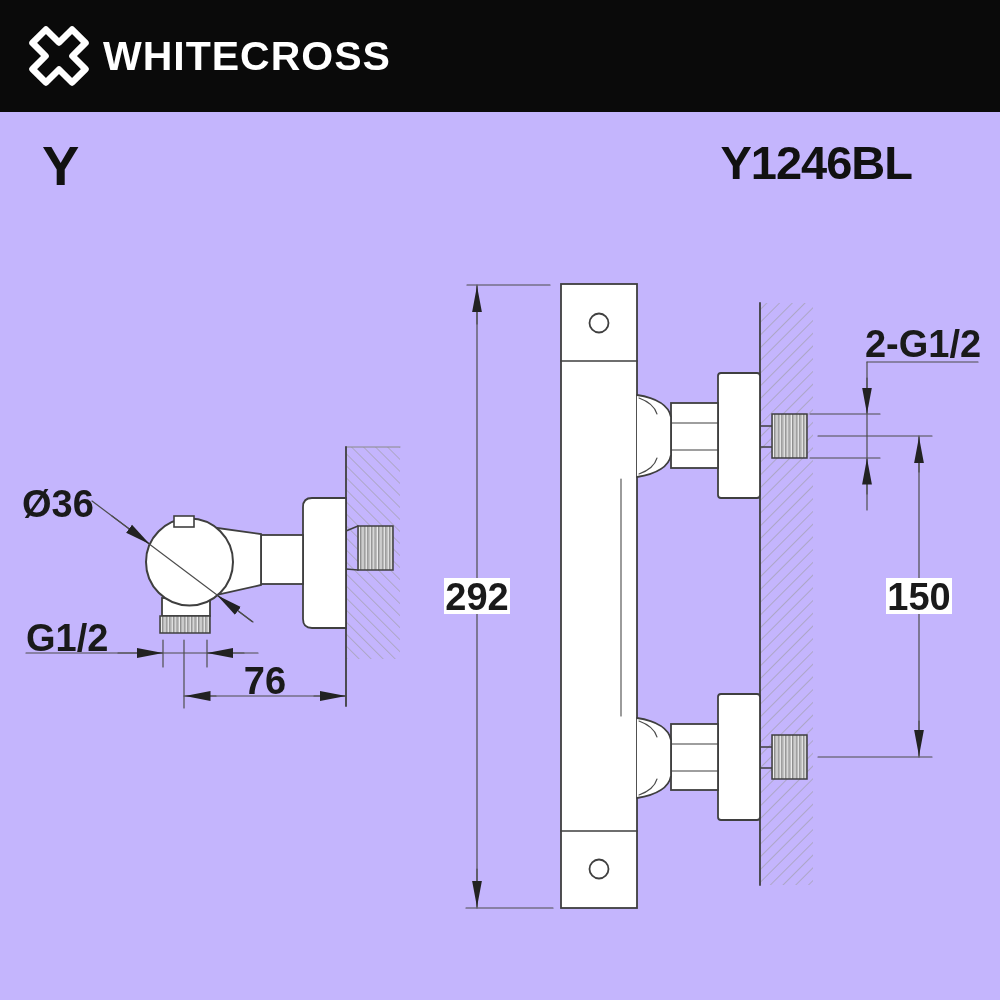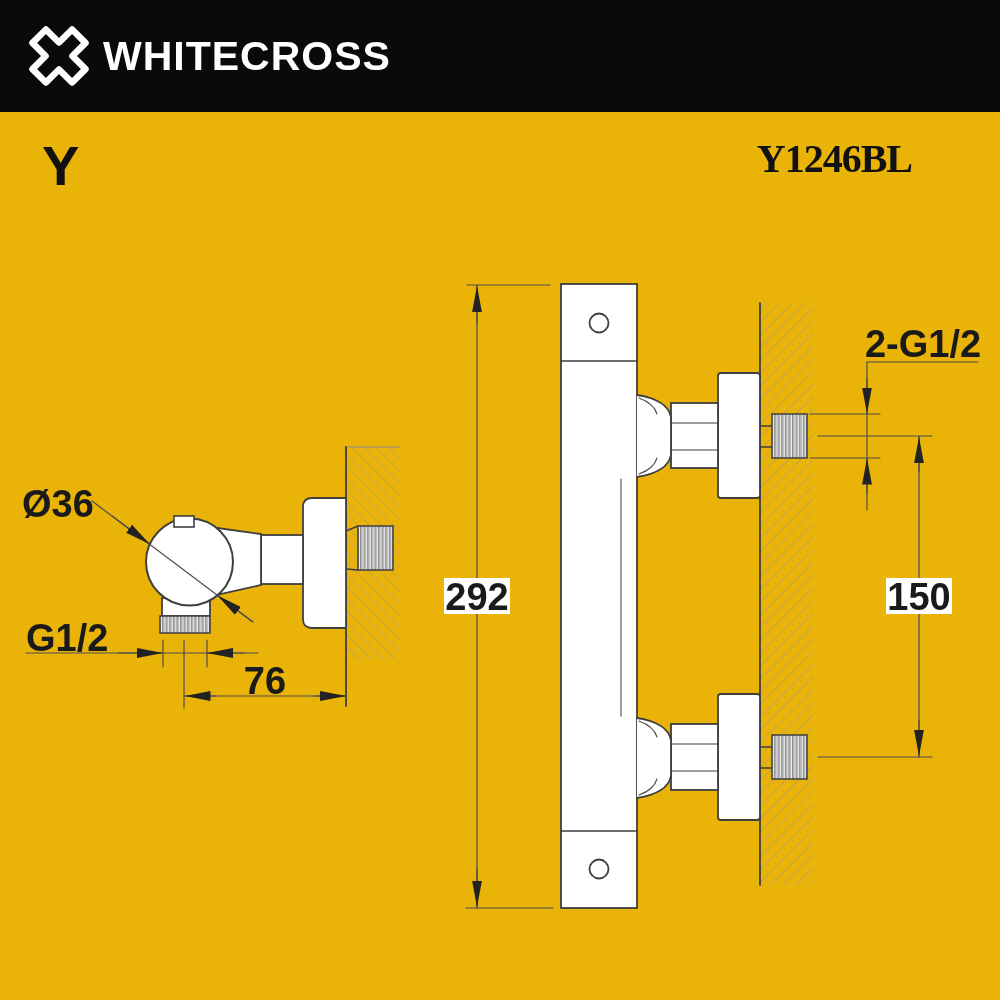--- a/index.html
+++ b/index.html
@@ -1,25 +1,25 @@
 <!DOCTYPE html>
 <html><head>
 <meta charset="utf-8">
 <style>
   html,body{margin:0;padding:0;background:#ffffff;width:1000px;height:1000px;overflow:hidden;
     font-family:"Liberation Sans", sans-serif;}
-  .page{position:relative;width:1000px;height:1000px;background:#eab308;}
+  .page{position:relative;width:1000px;height:1000px;background:#c4b5fd;}
   .header{position:absolute;left:0;top:0;width:1000px;height:112px;background:#0a0a0a;
     display:flex;align-items:center;}
   .logo{position:absolute;left:28px;top:25px;width:62px;height:62px;}
   .brand{position:absolute;left:103px;top:28px;color:#ffffff;font-size:41px;font-weight:700;
     letter-spacing:1px;line-height:56px;}
   .series{position:absolute;left:42px;top:133px;font-size:56px;font-weight:700;color:#111;}
-  .code{position:absolute;right:88px;top:135px;font-size:40px;font-weight:700;color:#111;
-    letter-spacing:-1px;font-family:Liberation Serif, serif;}
+  .code{position:absolute;right:88px;top:135px;font-size:47px;font-weight:700;color:#111;
+    letter-spacing:-1px;}
   svg.drawing{position:absolute;left:0;top:0;width:1000px;height:1000px;}
   svg text{font-family:"Liberation Sans", sans-serif;font-weight:700;fill:#1a1a1a;}
   .dimtxt{font-size:38px;}
 </style>
 </head>
 <body>
 
 <div class="page">
 
   <div class="header">

